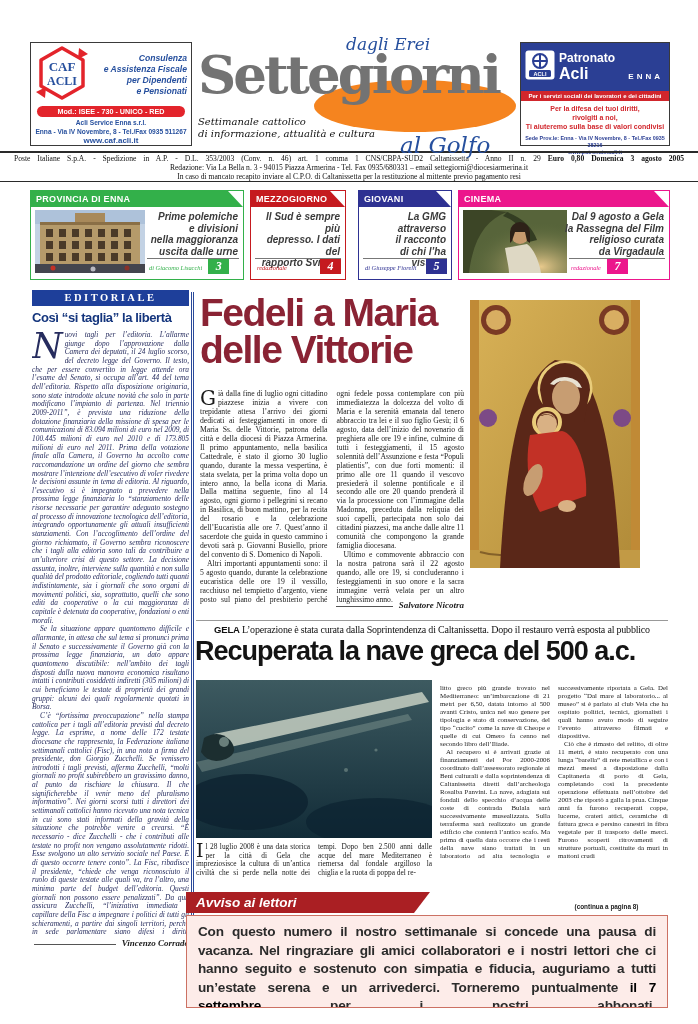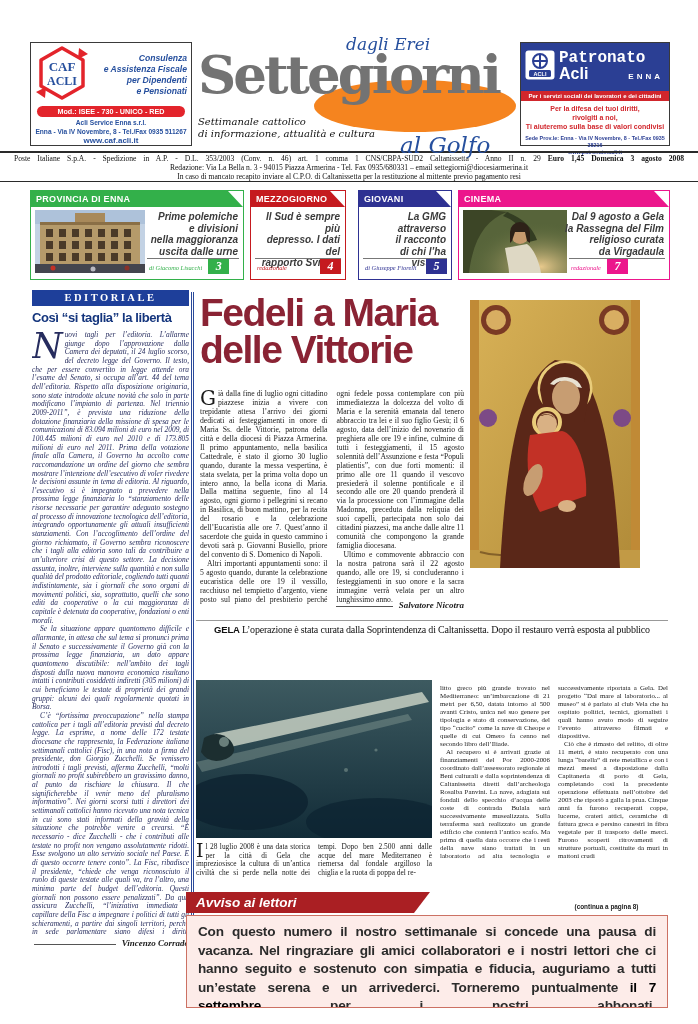--- a/index.html
+++ b/index.html
@@ -15,21 +15,21 @@
                font-weight:bold;font-style:italic;font-size:8.6px;line-height:11px;}
   .caf-modbar{margin:3px 6px 2px 6px;background:#e3242b;border-radius:6px;color:#fff;text-align:center;
               font-family:"Liberation Sans",sans-serif;font-weight:bold;font-size:7.2px;line-height:11px;}
   .caf-l1,.caf-l2,.caf-l3{text-align:center;color:#27509e;font-family:"Liberation Sans",sans-serif;
               font-weight:bold;font-size:6.6px;line-height:8.5px;}
   .caf-l3{font-size:8px;margin-top:1px;}
 
   .pat-ad{left:520px;top:42px;width:148px;height:102px;border:1.5px solid #3a3a3a;background:#fff;}
   .pat-head{background:#2b3f94;height:44px;display:flex;align-items:center;padding:2px 4px;}
   .pat-title{flex:1;color:#fff;font-family:"Liberation Sans",sans-serif;font-weight:bold;line-height:16px;padding-left:4px;}
-  .pat-t1{font-size:16px;font-family:Liberation Mono, monospace;}
+  .pat-t1{font-size:12px;}
   .pat-row2{display:flex;align-items:baseline;}
   .pat-t2{font-size:16px;}
   .pat-enna{margin-left:auto;font-size:8px;letter-spacing:3px;padding-right:2px;}
   .pat-strip{background:#d1262c;color:#fff;text-align:center;font-family:"Liberation Sans",sans-serif;
              font-weight:bold;font-size:6px;line-height:10px;}
   .pat-red{color:#d1262c;text-align:center;font-family:"Liberation Sans",sans-serif;font-weight:bold;
            font-size:7px;line-height:9px;padding-top:3px;}
   .pat-foot{color:#2b3f94;text-align:center;font-family:"Liberation Sans",sans-serif;font-weight:bold;
             font-size:5.4px;line-height:7px;padding-top:4px;}
 
@@ -185,21 +185,21 @@
     </div>
     <div class="pat-strip">Per i servizi sociali dei lavoratori e dei cittadini</div>
     <div class="pat-red preline">Per la difesa dei tuoi diritti,
 rivolgiti a noi,
 Ti aiuteremo sulla base di valori condivisi</div>
     <div class="pat-foot preline">Sede Prov.le: Enna - Via IV Novembre, 8 - Tel./Fax 0935 38216
 www.patronato.acli.it</div>
   </div>
 
   <div class="abs rule-top"></div>
-  <div class="abs dl dl1"><span>Poste Italiane S.p.A. - Spedizione in A.P. - D.L. 353/2003 (Conv. n. 46) art. 1 comma 1 CNS/CBPA-SUD2 Caltanissetta - Anno II n. 29</span> <span class="b">Euro 1,45 Domenica 3 agosto 2008</span></div>
+  <div class="abs dl dl1"><span>Poste Italiane S.p.A. - Spedizione in A.P. - D.L. 353/2003 (Conv. n. 46) art. 1 comma 1 CNS/CBPA-SUD2 Caltanissetta - Anno II n. 29</span> <span class="b">Euro 0,80 Domenica 3 agosto 2005</span></div>
   <div class="abs dl dl2">Redazione: Via La Bella n. 3 - 94015 Piazza Armerina - Tel. Fax 0935/680331 – email settegiorni@diocesiarmerina.it</div>
   <div class="abs dl dl3">In caso di mancato recapito inviare al C.P.O. di Caltanissetta per la restituzione al mittente previo pagamento resi</div>
   <div class="abs rule-bot"></div>
 
   <div class="abs teaser t1" style="--tc: #33b04a;">
     <div class="t-head">PROVINCIA DI ENNA</div>
     <div class="t-body">
       <div class="t-photo">
         <svg width="110" height="63" viewBox="0 0 110 63">
           <rect width="110" height="63" fill="#c3d2e4"></rect>
@@ -358,20 +358,21 @@
     <p>Altri importanti appuntamenti sono: il 5 agosto quando, durante la celebrazione eucaristica delle ore 19 il vessillo, racchiuso nel tempietto d’argento, viene posto sul piano del presbiterio perché ogni fedele possa contemplare con più immediatezza la dolcezza del volto di Maria e la serenità emanata dal tenero abbraccio tra lei e il suo figlio Gesù; il 6 agosto, data dell’inizio del novenario di preghiera alle ore 19 e infine, culmine di tutti i festeggiamenti, il 15 agosto solennità dell’Assunzione e festa “Populi platientis”, con due forti momenti: il primo alle ore 11 quando il vescovo presiederà il solenne pontificale e il secondo alle ore 20 quando prenderà il via la processione con l’immagine della Madonna, preceduta dalla reliquia dei suoi capelli, partecipata non solo dai cittadini piazzesi, ma anche dalle altre 11 comunità che compongono la grande famiglia diocesana.</p>
     <p>Ultimo e commovente abbraccio con la nostra patrona sarà il 22 agosto quando, alle ore 19, si concluderanno i festeggiamenti in suo onore e la sacra immagine verrà velata per un altro lunghissimo anno.</p>
   </div>
   <div class="abs sig art-sig">
     <span class="line"></span>
     <span class="name">Salvatore Nicotra</span>
   </div>
 
   <div class="abs gela-rule"></div>
   <div class="abs gela-kicker"><span class="kb">GELA</span><span> L’operazione è stata curata dalla Soprintendenza di Caltanissetta. Dopo il restauro verrà esposta al pubblico</span></div>
+  <div class="abs gela-hl">Recuperata la nave greca del 500 a.c.</div>
 
   <div class="abs wreck">
     <svg width="236" height="158" viewBox="0 0 236 158">
       <defs>
           <linearGradient id="sea" x1="0" y1="0" x2="0" y2="1">
         <stop offset="0" stop-color="#3d5a60"></stop>
             <stop offset="1" stop-color="#122c38"></stop>
           </linearGradient>
         </defs>
       <rect width="236" height="158" fill="url(#sea)"></rect>

